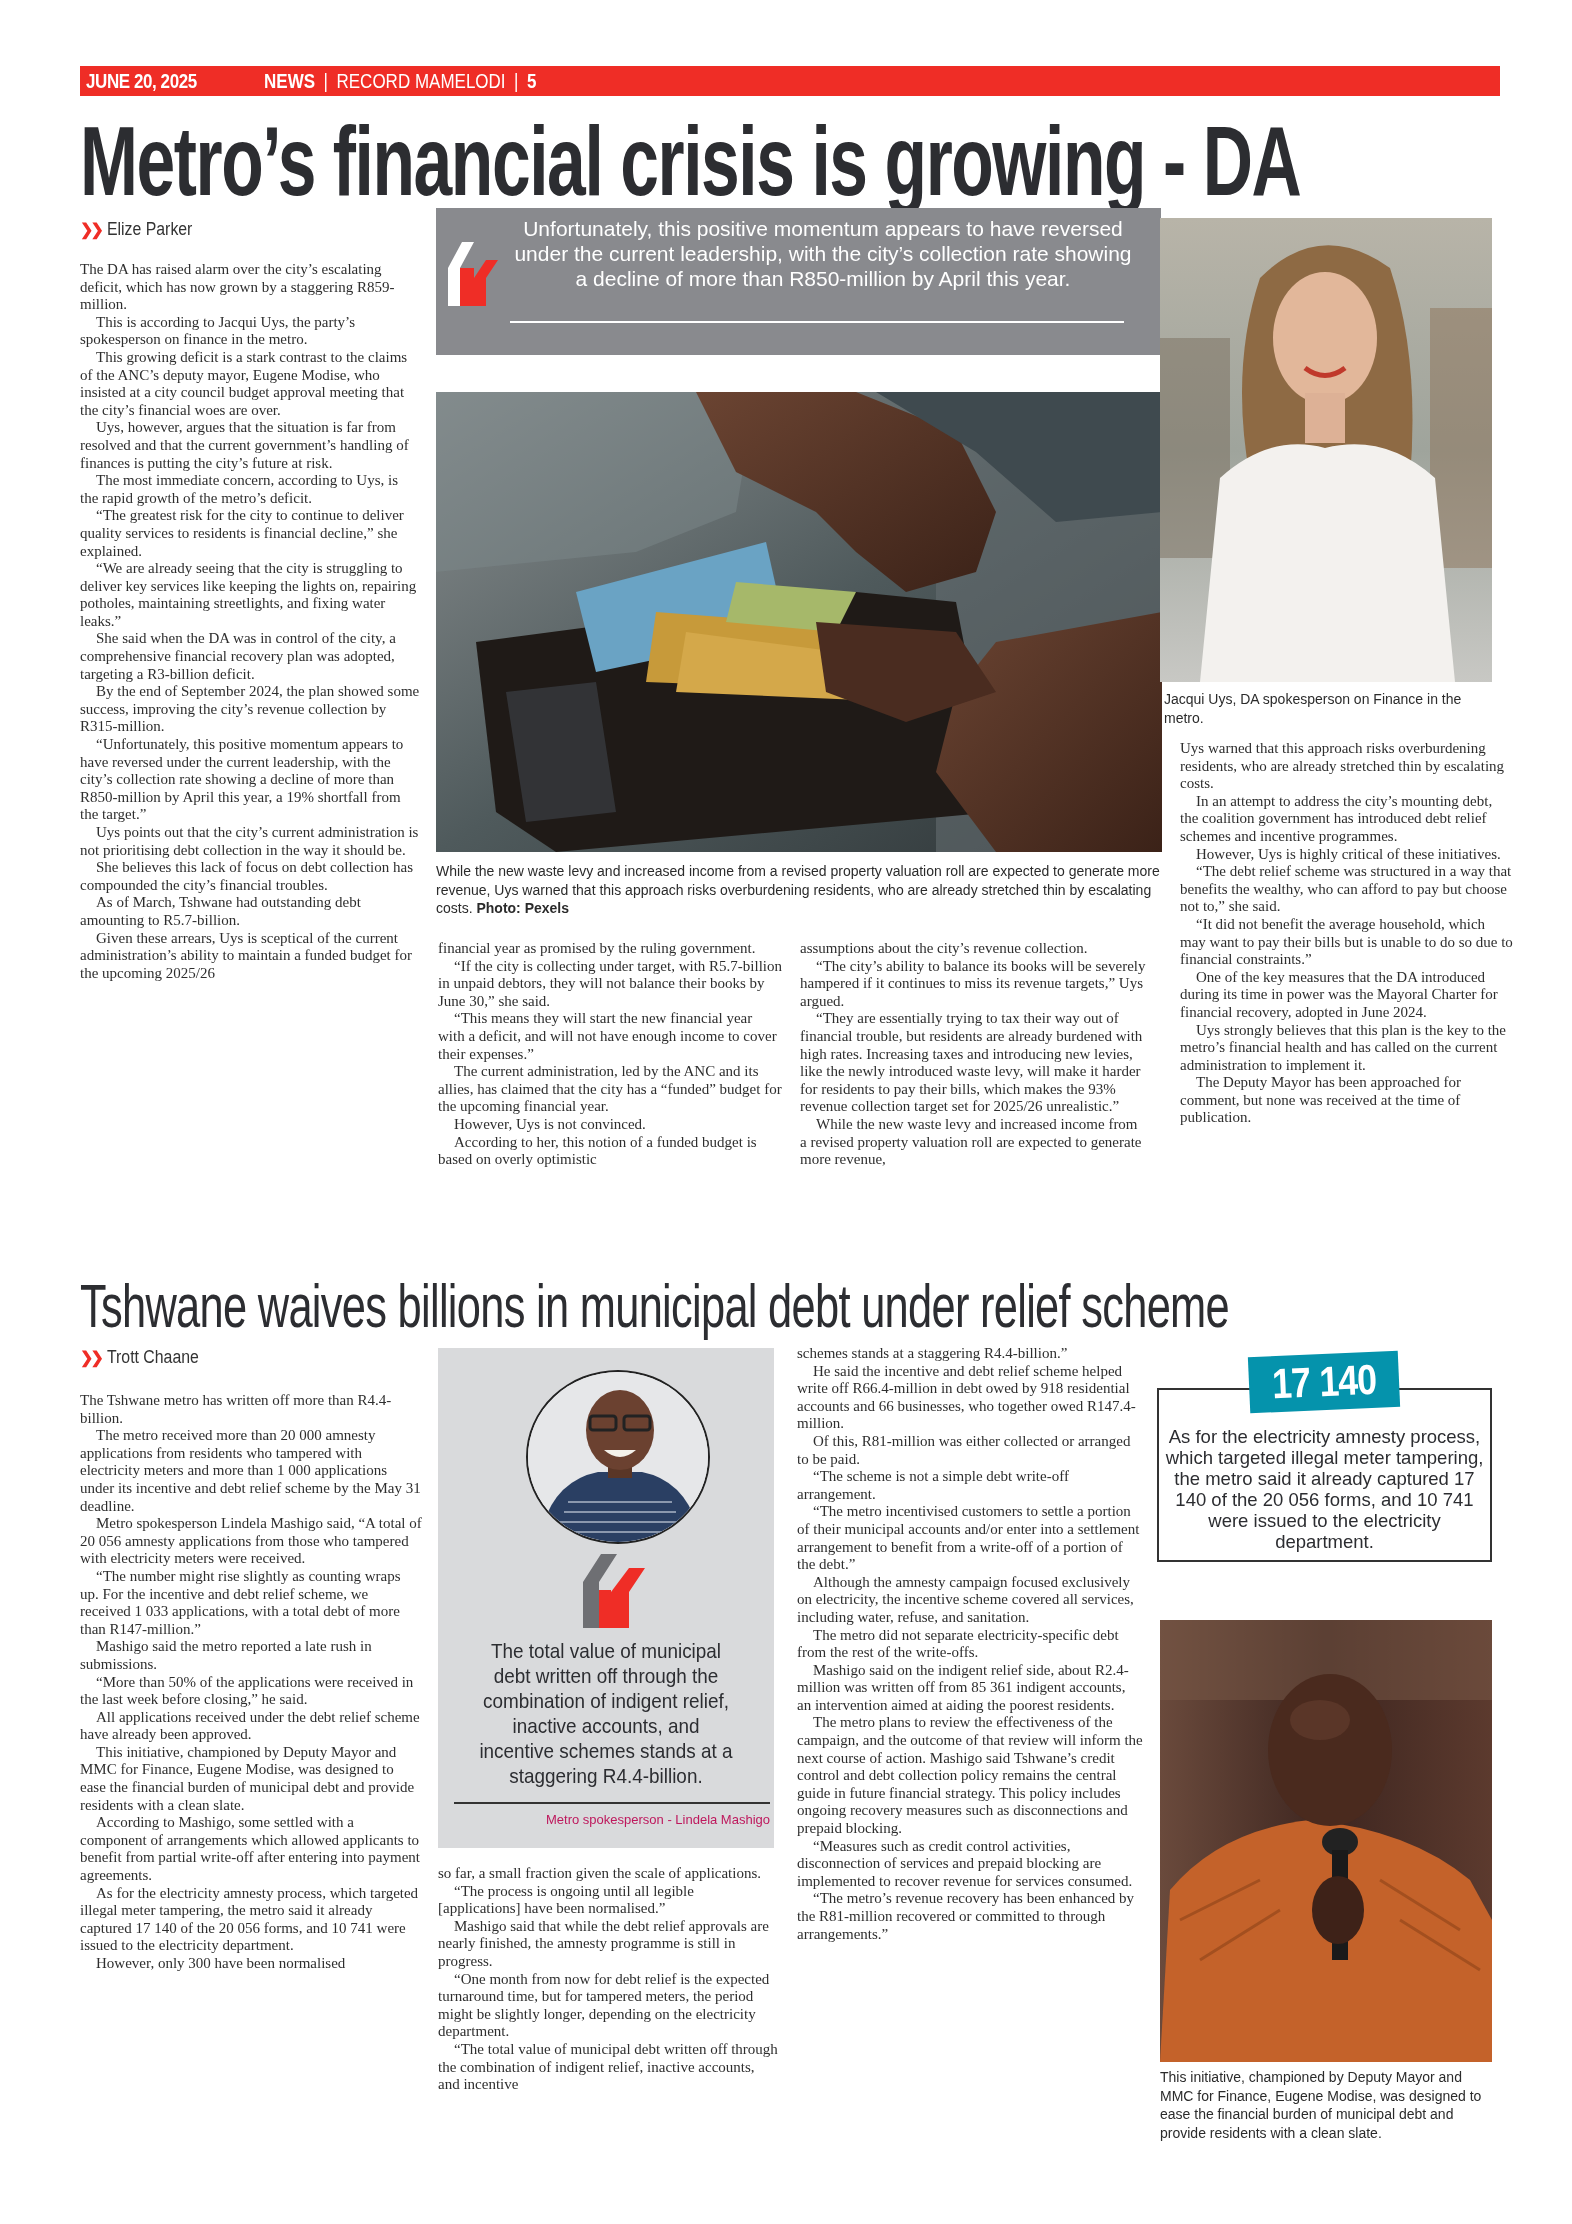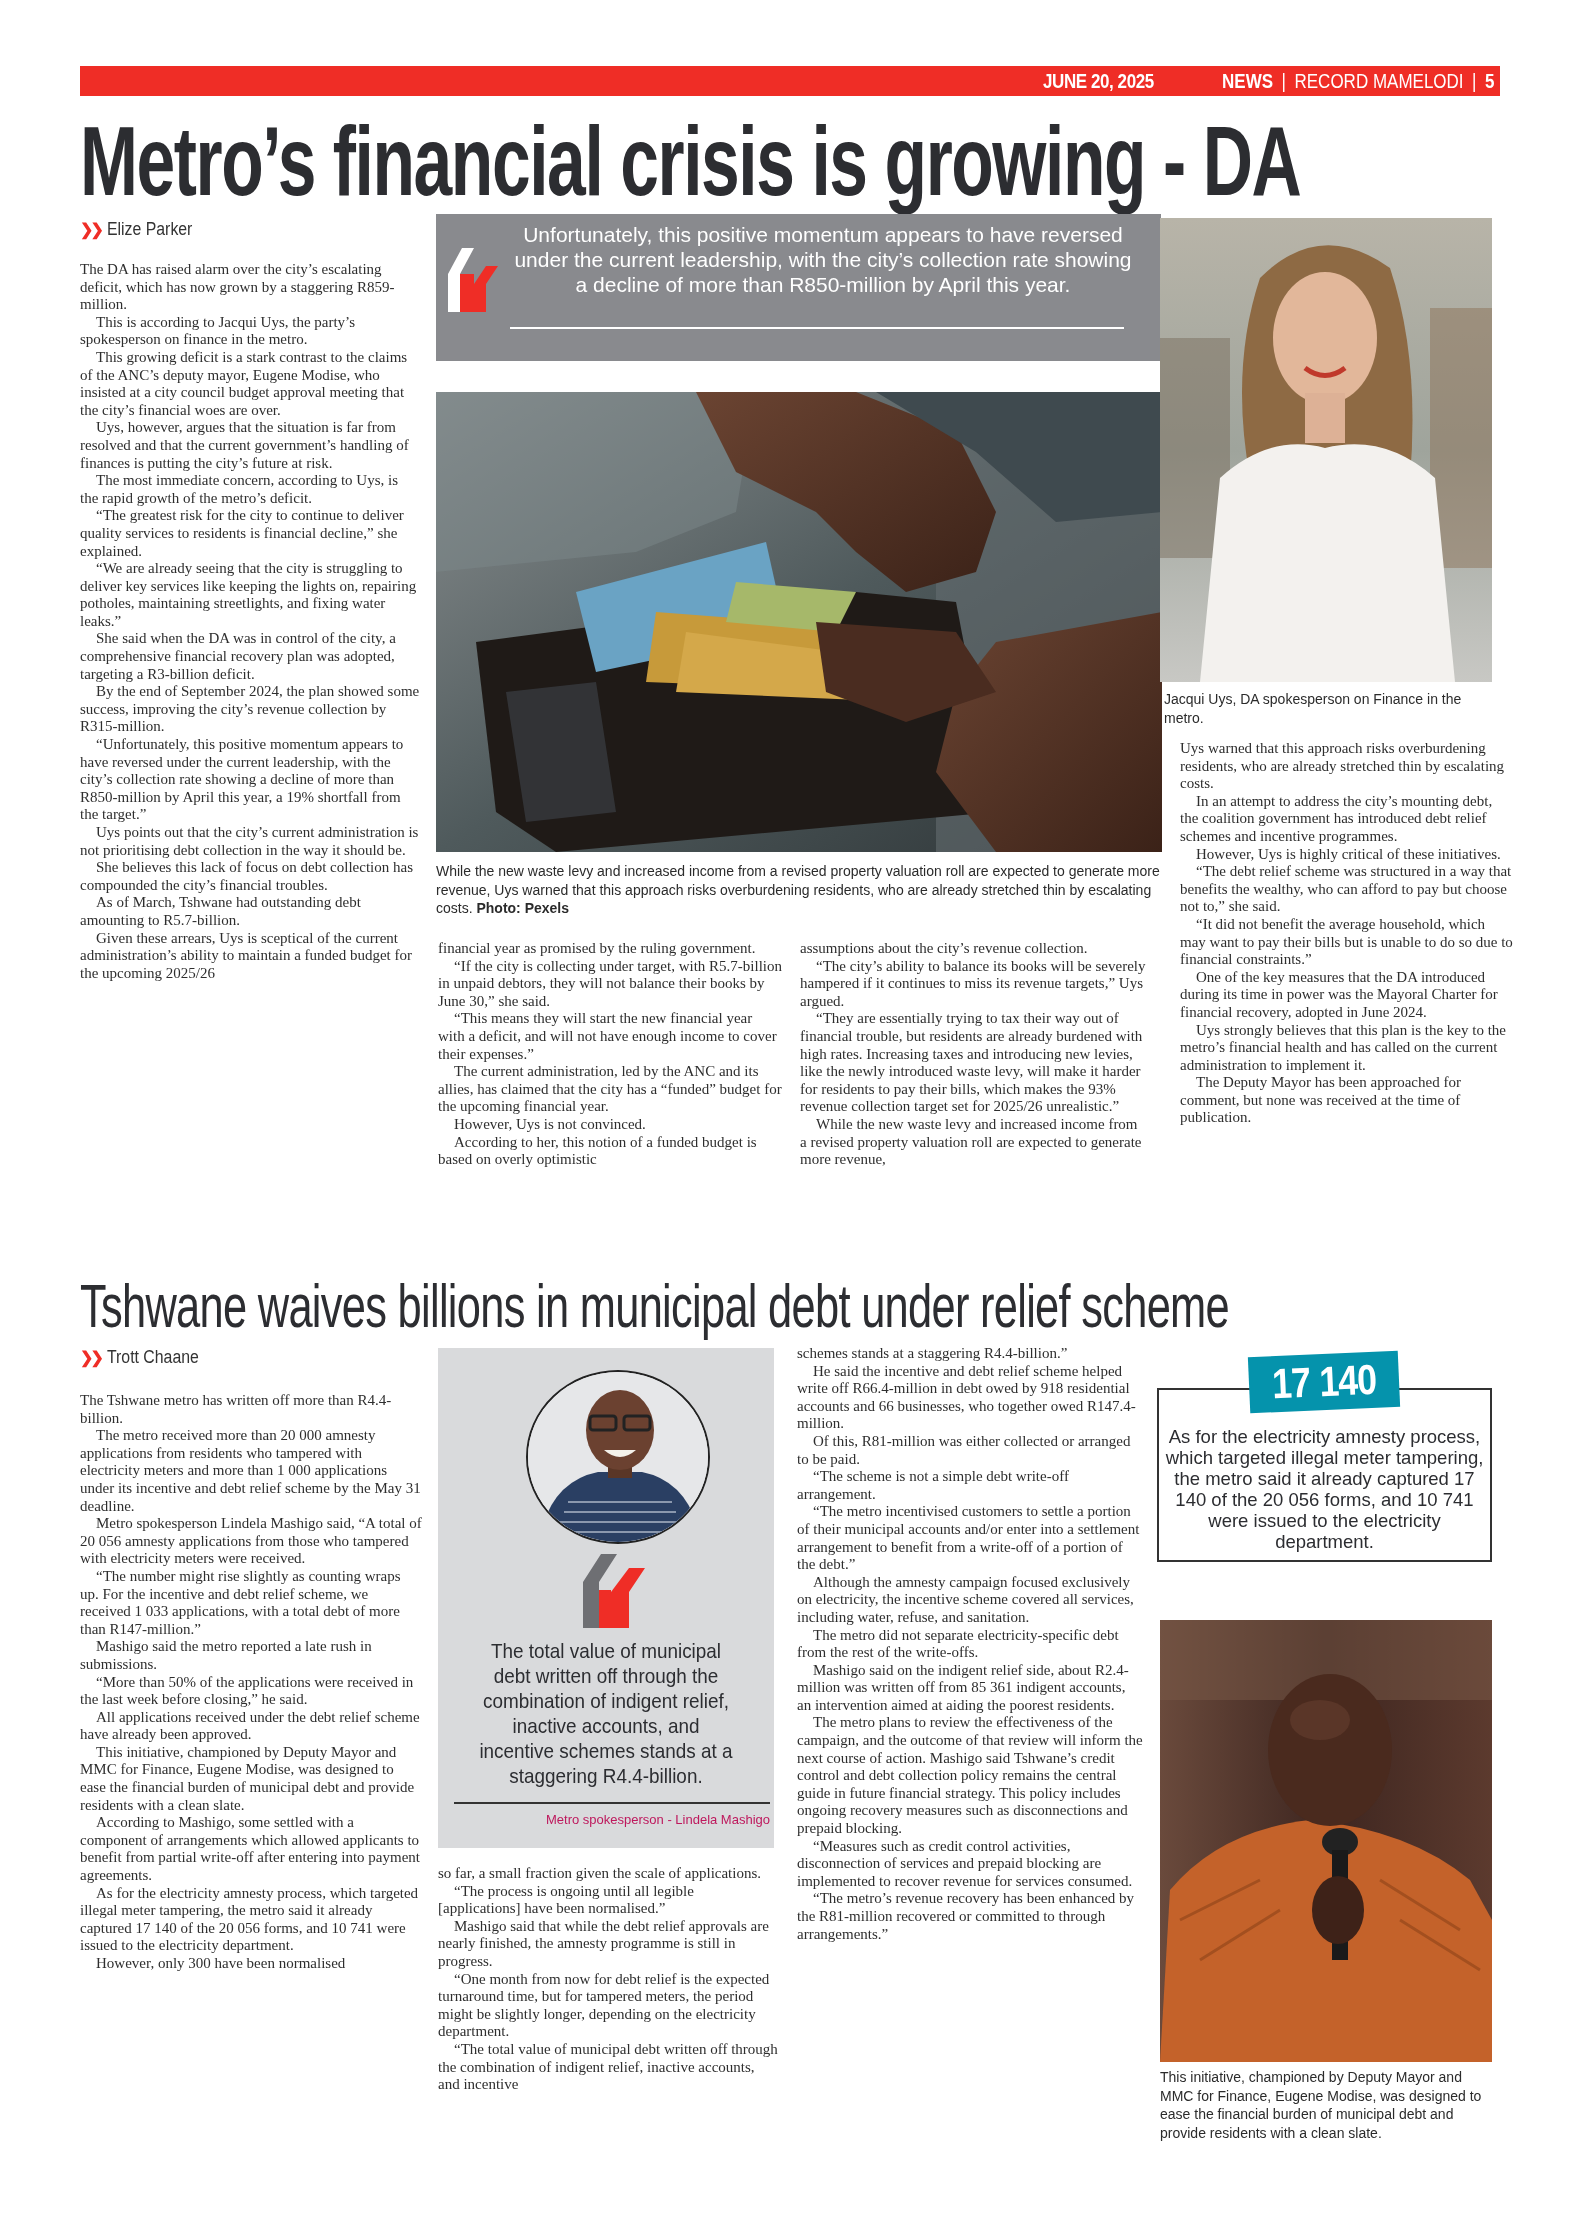--- a/index.html
+++ b/index.html
@@ -1,21 +1,21 @@
 <!DOCTYPE html>
 <html><head>
 <meta charset="utf-8">
 <style>
   * { box-sizing: border-box; margin: 0; padding: 0; }
   html, body { width: 1572px; height: 2224px; background: #ffffff; overflow: hidden; }
   body { position: relative; font-family: "Liberation Serif", serif; color: #2b2b2b; }
 
   
   .topbar { position: absolute; left: 80px; top: 66px; width: 1420px; height: 30px; background: #ef2d26; color: #fff;
-    font-family: "Liberation Sans", sans-serif; font-weight: bold; display: flex; align-items: center; justify-content: flex-end;
+    font-family: "Liberation Sans", sans-serif; font-weight: bold; display: flex; align-items: center; justify-content: flex-start;
     padding: 0 6px; }
   .topbar .date { font-size: 20px; letter-spacing: -0.5px; transform: scaleX(0.85); transform-origin: left center; }
   .topbar .right { display: flex; align-items: center; gap: 10px; font-size: 20px; transform: scaleX(0.85); transform-origin: right center; }
   .topbar .right .sec { font-weight: bold; }
   .topbar .right .pub { font-weight: normal; }
   .topbar .right .pipe { font-weight: normal; }
 
   
   .h1 { position: absolute; left: 80px; top: 112px; font-family: "Liberation Sans", sans-serif; font-weight: bold; font-size: 98px;
     line-height: 1; color: #2c2d31; letter-spacing: -2px; transform: scaleX(0.71); transform-origin: left top; white-space: nowrap; }
@@ -26,21 +26,21 @@
   .byline { position: absolute; font-family: "Liberation Sans", sans-serif; font-size: 18px; color: #333; display: flex; align-items: center; gap: 6px; }
   .byline .chev { color: #ef2d26; font-weight: bold; font-size: 16px; letter-spacing: -3px; }
   .byline .name { transform: scaleX(0.88); transform-origin: left center; }
 
   
   .col { position: absolute; font-size: 15px; line-height: 17.6px; color: #2e2e2e; text-align: left; }
   .col p { text-indent: 16px; }
   .col p.first { text-indent: 0; }
 
   
-  .pq1 { position: absolute; left: 436px; top: 214px; width: 725px; height: 147px; background: #898a8e; color: #fff; padding-left: 16px; }
+  .pq1 { position: absolute; left: 436px; top: 208px; width: 725px; height: 147px; background: #898a8e; color: #fff; padding-left: 16px; }
   .pq1 .mark { position: absolute; left: 12px; top: 30px; width: 50px; height: 70px; }
   .pq1 .txt { position: absolute; left: 72px; top: 8px; width: 630px; text-align: center; font-family: "Liberation Sans", sans-serif;
     font-size: 21px; line-height: 25px; }
   .pq1 .rule { position: absolute; left: 74px; top: 113px; width: 614px; height: 2px; background: #fff; }
   .pq1 .attr { position: absolute; left: 74px; top: 122px; width: 614px; text-align: center; font-family: "Liberation Sans", sans-serif;
     font-weight: bold; font-size: 13px; margin-top: 24px; }
 
   
   .photo { position: absolute; overflow: hidden; }
   .caption { position: absolute; font-family: "Liberation Sans", sans-serif; font-size: 14px; line-height: 18.5px; color: #2b2b2b; }

